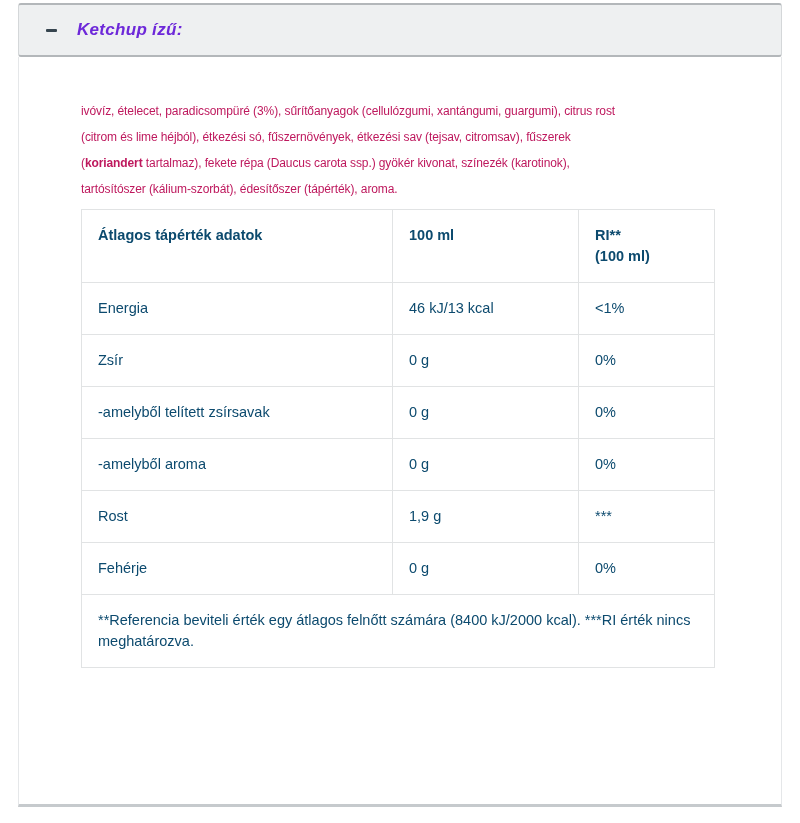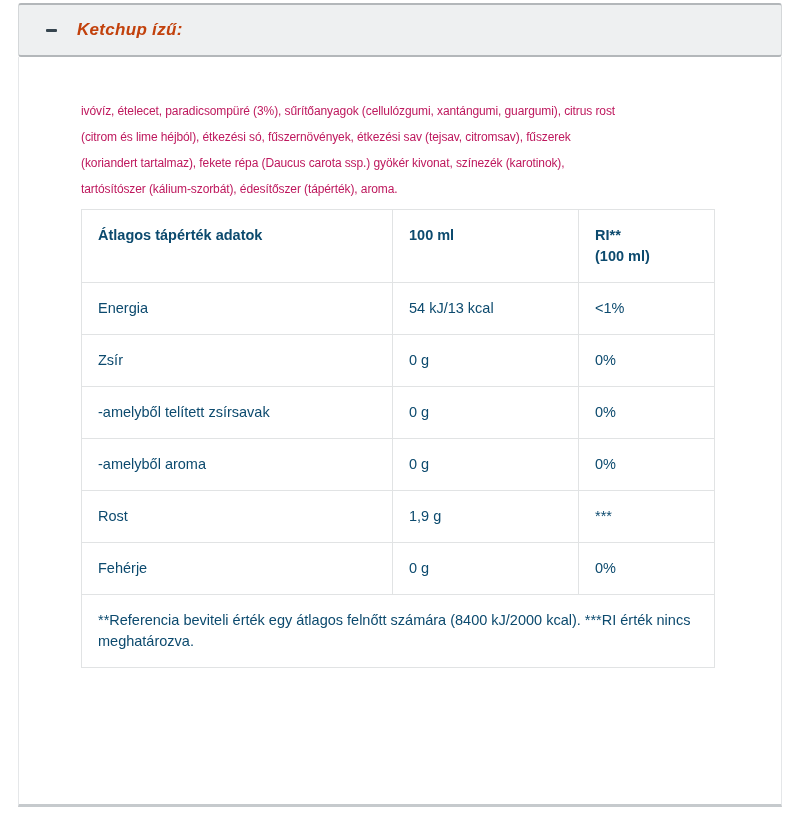--- a/index.html
+++ b/index.html
@@ -41,21 +41,21 @@
     border-radius: 1px;
     margin-left: 27px;
     flex: 0 0 auto;
   }
   .accordion-title {
     margin-left: 20px;
     font-size: 17px;
     font-weight: bold;
     font-style: italic;
     letter-spacing: 0.3px;
-    color: #c2410c;
+    color: #6d28d9;
   }
 
   
   .panel {
     position: absolute;
     left: 18px;
     top: 57px;
     width: 764px;
     height: 750px;
     box-sizing: border-box;
@@ -67,21 +67,21 @@
     overflow: hidden;
   }
 
   .ingredients {
     font-size: 12px;
     line-height: 26px;
     letter-spacing: -0.1px;
     color: #be185d;
   }
   .iline { white-space: nowrap; }
-  .iline b { font-weight: normal; }
+  .iline b { font-weight: bold; }
 
   table.nutrition {
     border-collapse: collapse;
     table-layout: fixed;
     margin-top: 7px;
     width: 633px;
   }
   table.nutrition th,
   table.nutrition td {
     border: 1px solid #e1e3e4;
@@ -129,21 +129,21 @@
       <tr>
         <th>Átlagos tápérték adatok</th>
         <th>100 ml</th>
         <th>
           <div>RI**</div>
           <div>(100 ml)</div>
         </th>
       </tr>
       <tr>
         <td>Energia</td>
-        <td>54 kJ/13 kcal</td>
+        <td>46 kJ/13 kcal</td>
         <td>&lt;1%</td>
       </tr>
       <tr>
         <td>Zsír</td>
         <td>0 g</td>
         <td>0%</td>
       </tr>
       <tr>
         <td>-amelyből telített zsírsavak</td>
         <td>0 g</td>

